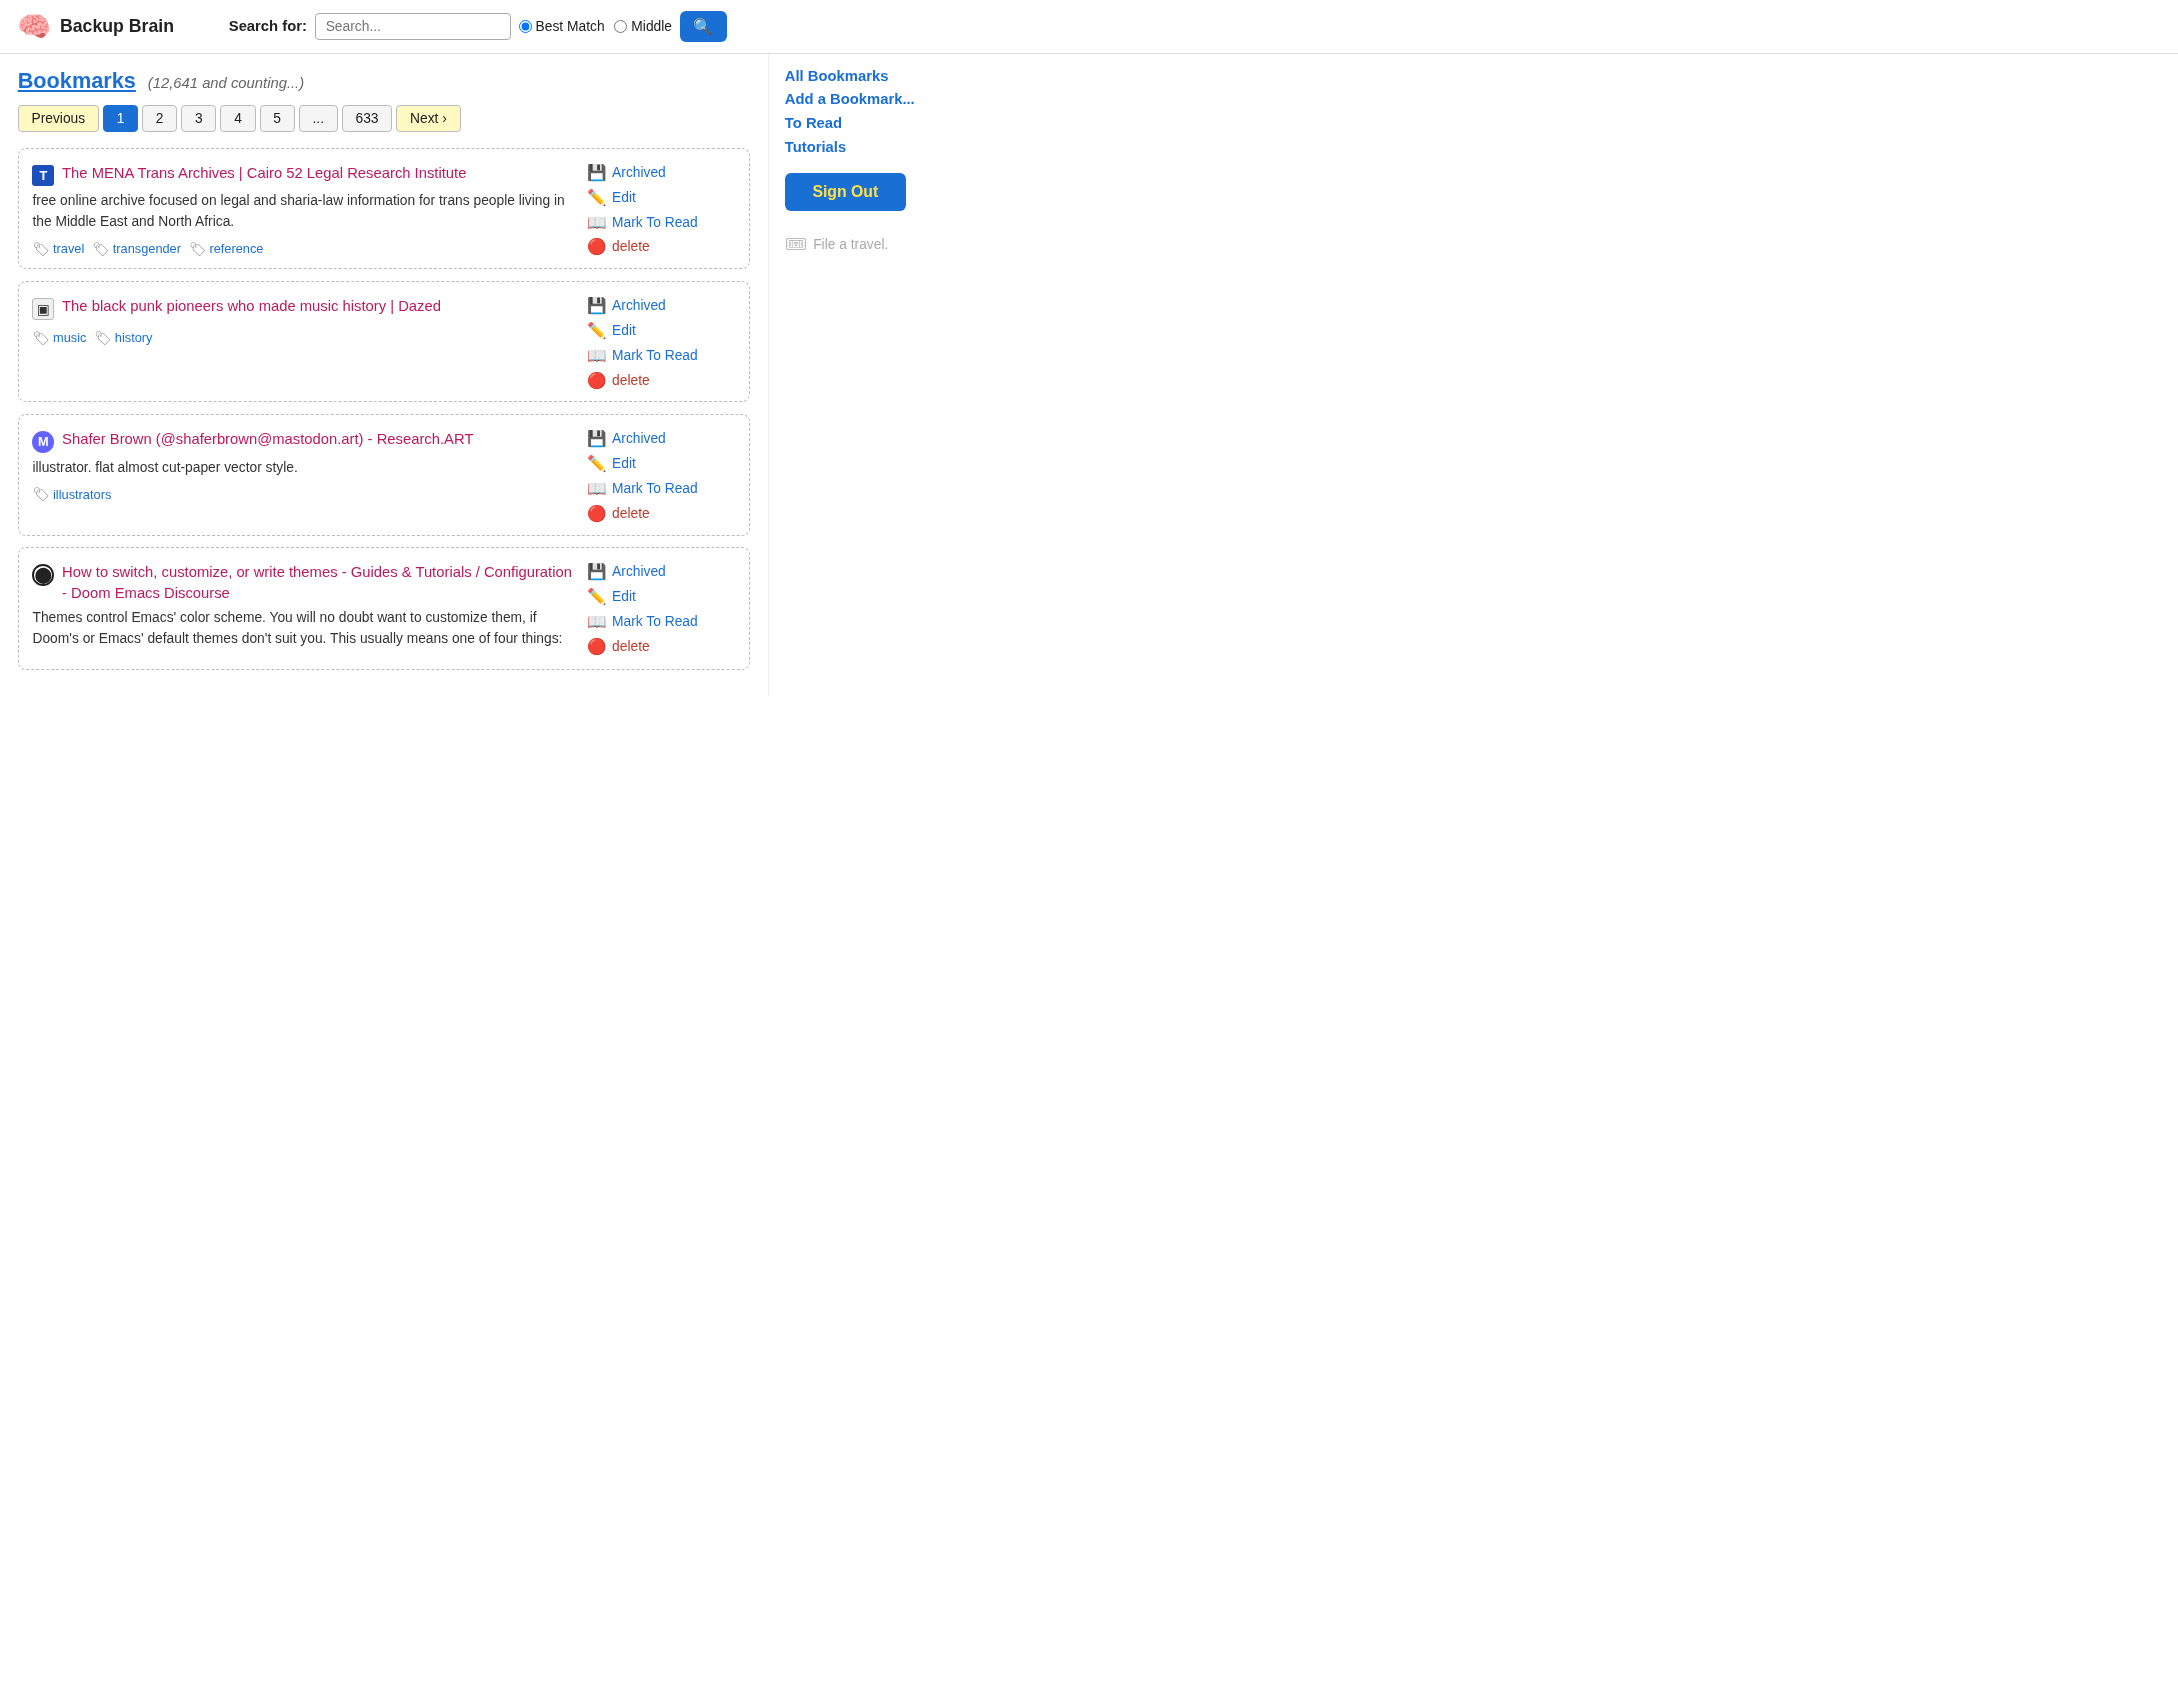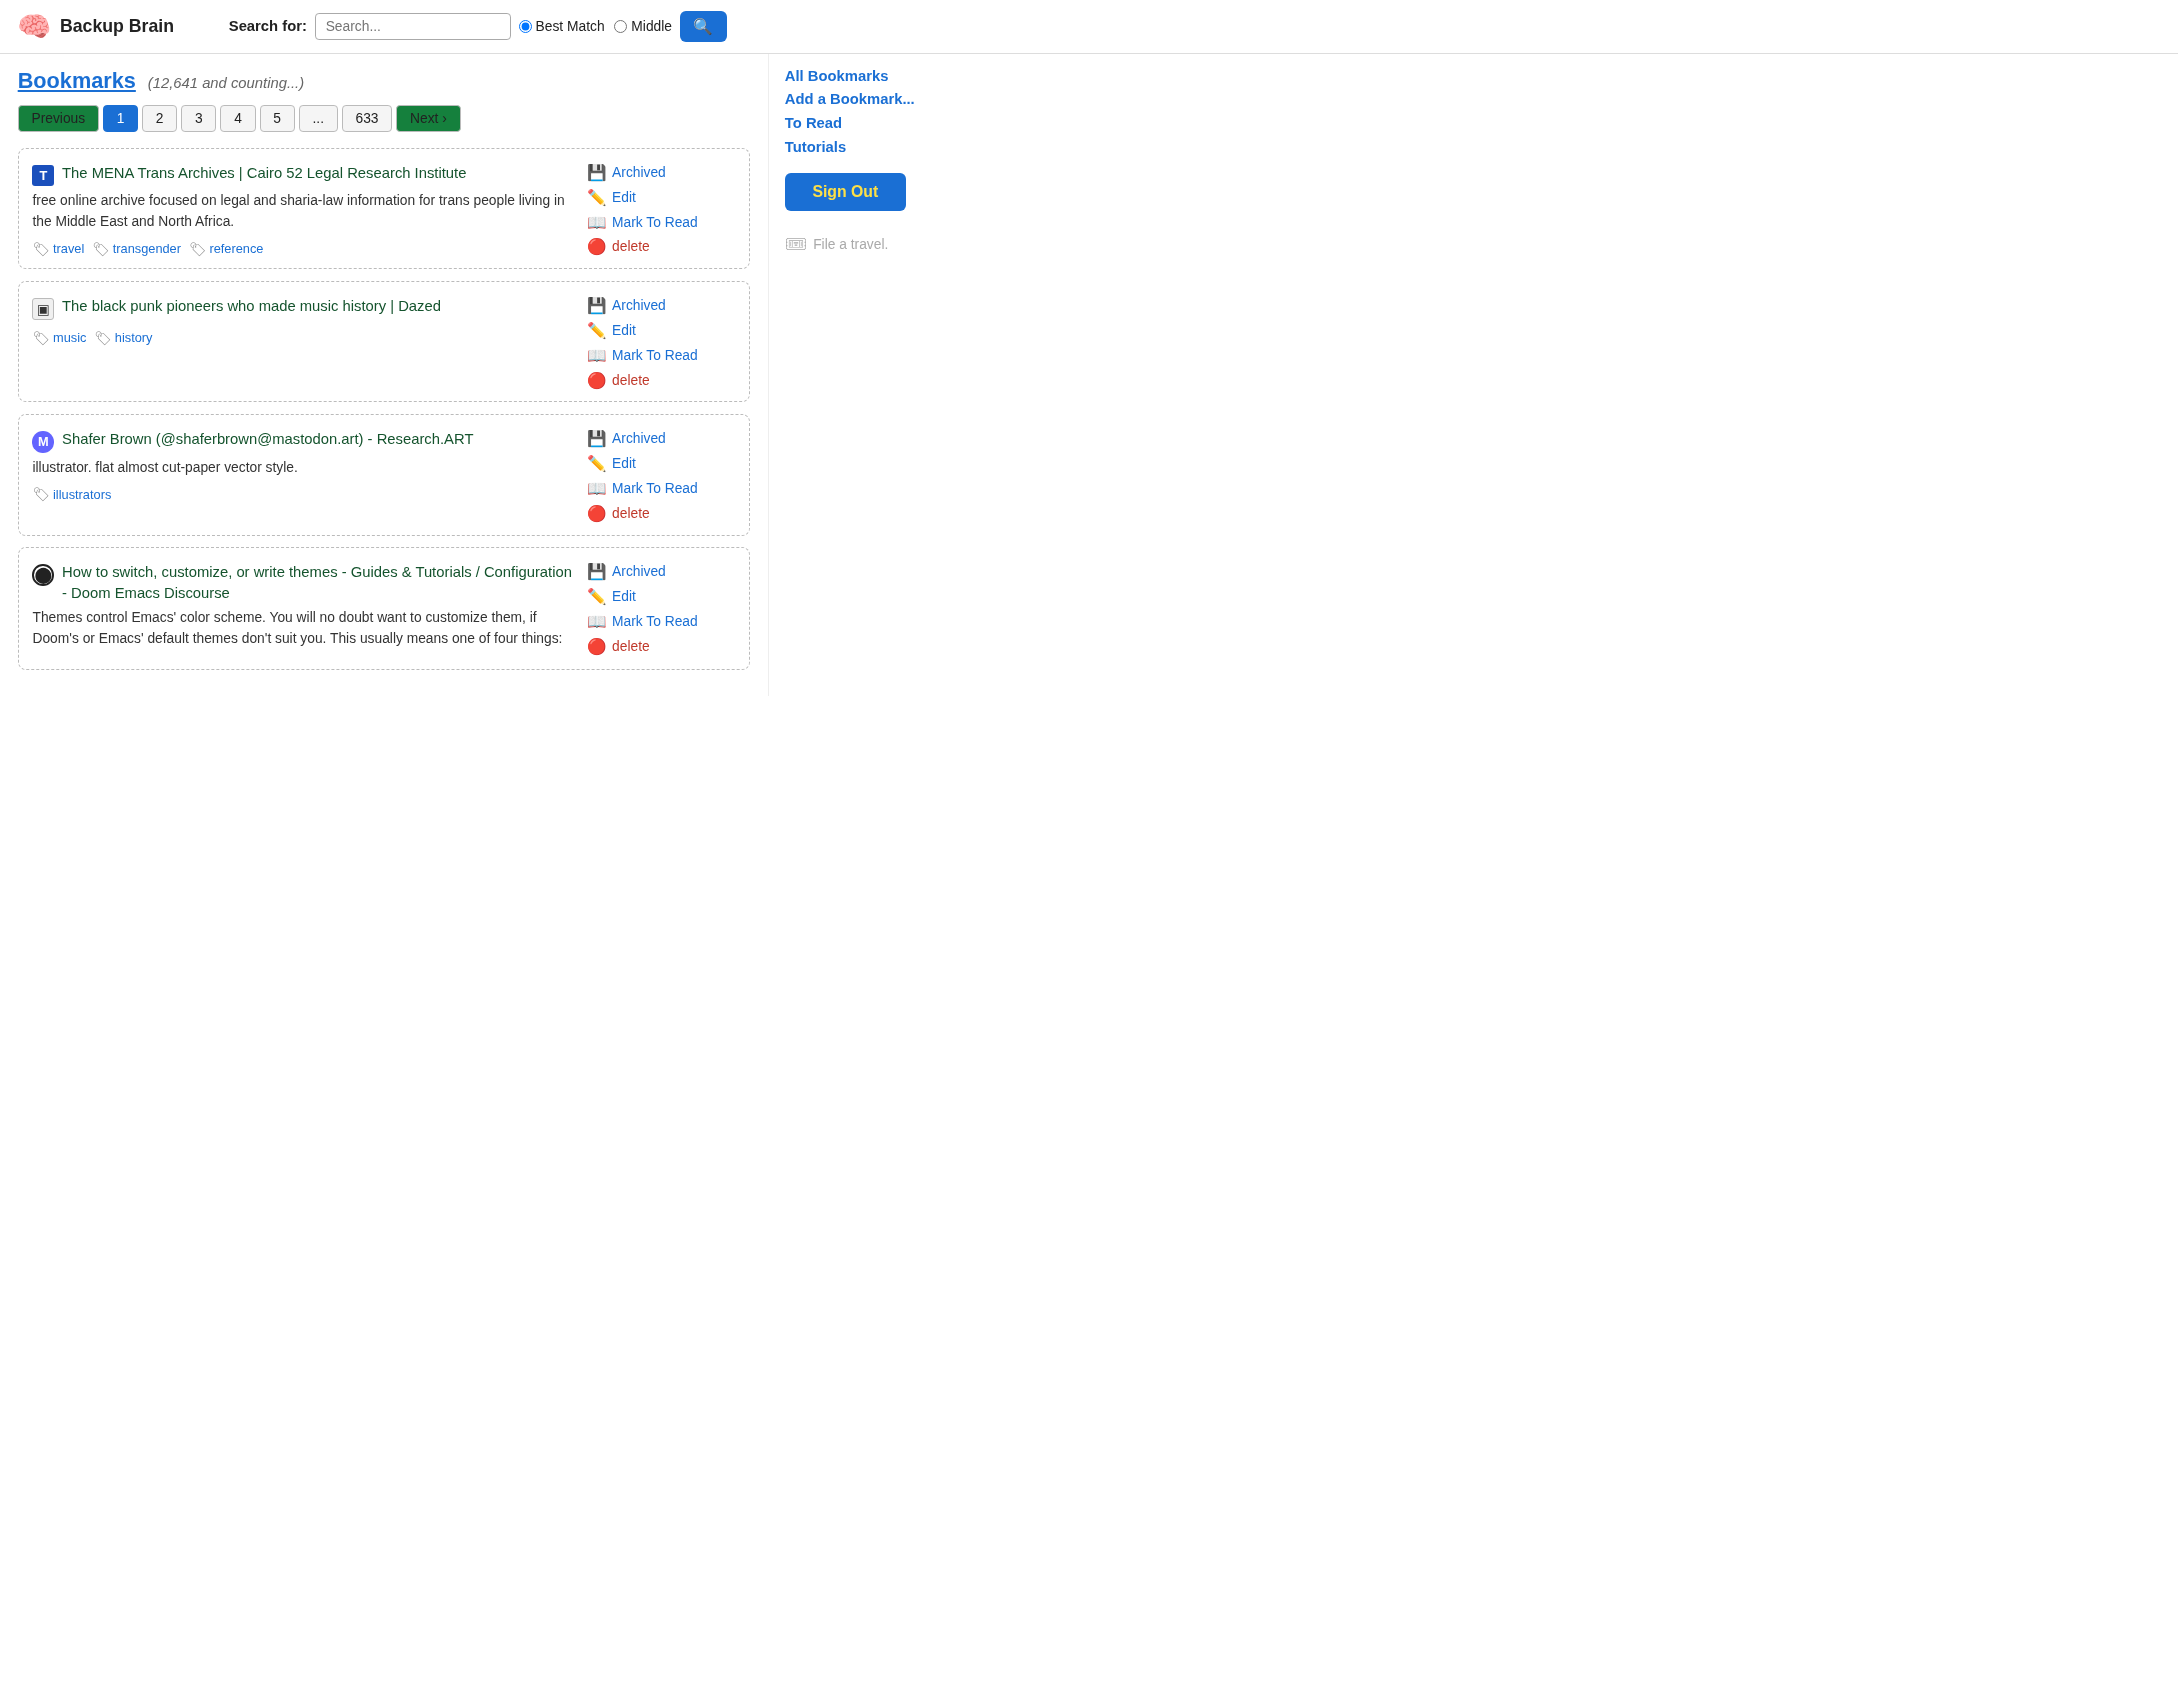--- a/index.html
+++ b/index.html
@@ -111,21 +111,21 @@
       font-size: 13.8px;
       cursor: pointer;
       color: #222;
     }
     .page-btn.active {
       background: #1a6fd4;
       color: #fff;
       border-color: #1a6fd4;
     }
     .page-btn.prev-next {
-      background: #15803d;
+      background: #fef9c3;
     }
 
     
     .bookmark-card {
       border: 1.5px dashed #bbb;
       border-radius: 7.9px;
       padding: 13.8px 13.8px 11.8px 13.8px;
       margin-bottom: 11.8px;
       display: flex;
       gap: 11.8px;
@@ -144,21 +144,21 @@
       height: 21.7px;
       border-radius: 3px;
       flex-shrink: 0;
       margin-top: 2px;
       display: flex;
       align-items: center;
       justify-content: center;
       font-size: 14.8px;
     }
     .bookmark-link {
-      color: #14532d;
+      color: #be185d;
       text-decoration: none;
       font-size: 14.8px;
       font-weight: 500;
       line-height: 1.4;
     }
     .bookmark-desc {
       font-size: 13.8px;
       color: #333;
       margin-top: 4.9px;
       margin-bottom: 7.9px;

